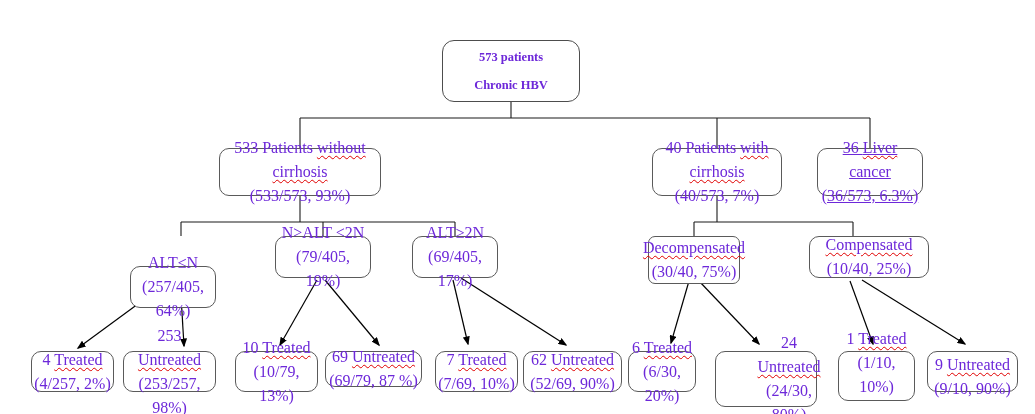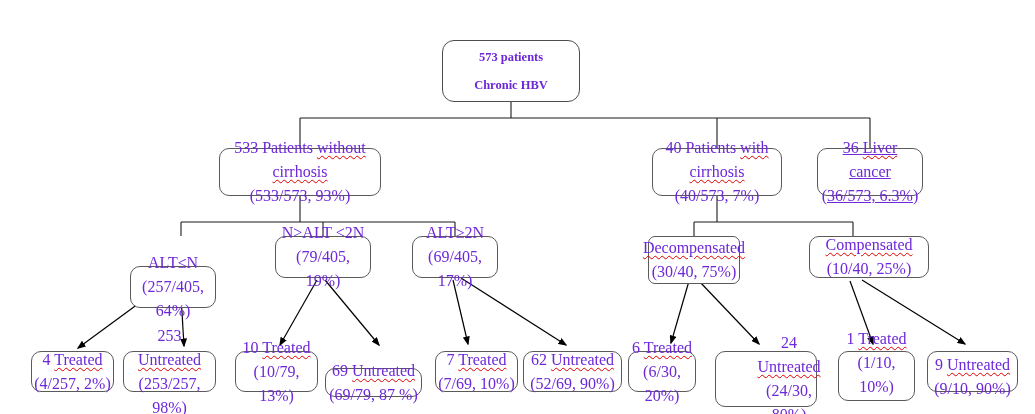--- a/index.html
+++ b/index.html
@@ -133,21 +133,21 @@
   <div class="node" style="left:123px;top:351px;width:93px;height:41px;">
     <div><span>253 </span><span class="sq">Untreated</span></div>
     <div>(253/257, 98%)</div>
   </div>
 
   <div class="node" style="left:235px;top:351px;width:83px;height:41px;justify-content:center;">
     <div><span>10 </span><span class="sq">Treated</span></div>
     <div>(10/79, 13%)</div>
   </div>
 
-  <div class="node" style="left:325px;top:368px;width:97px;height:29px;">
+  <div class="node" style="left:325px;top:351px;width:97px;height:36px;">
     <div><span>69 </span><span class="sq">Untreated</span></div>
     <div>(69/79, 87 %)</div>
   </div>
 
   <div class="node" style="left:435px;top:351px;width:83px;height:41px;">
     <div><span>7 </span><span class="sq">Treated</span></div>
     <div>(7/69, 10%)</div>
   </div>
 
   <div class="node" style="left:523px;top:351px;width:99px;height:41px;">

